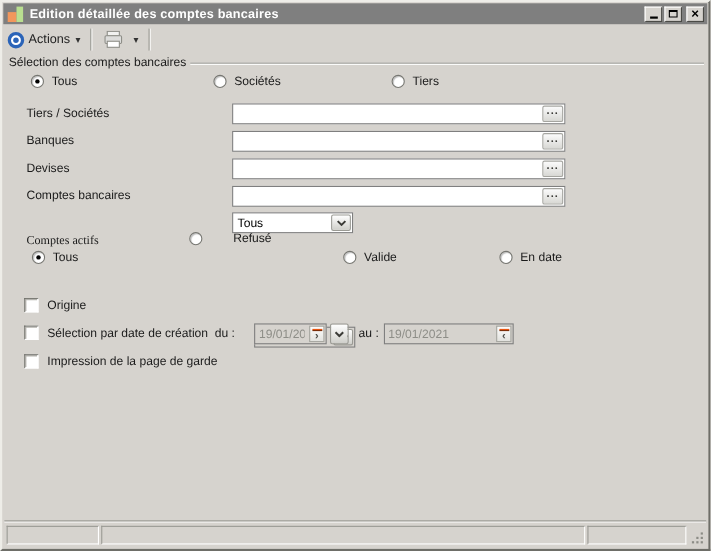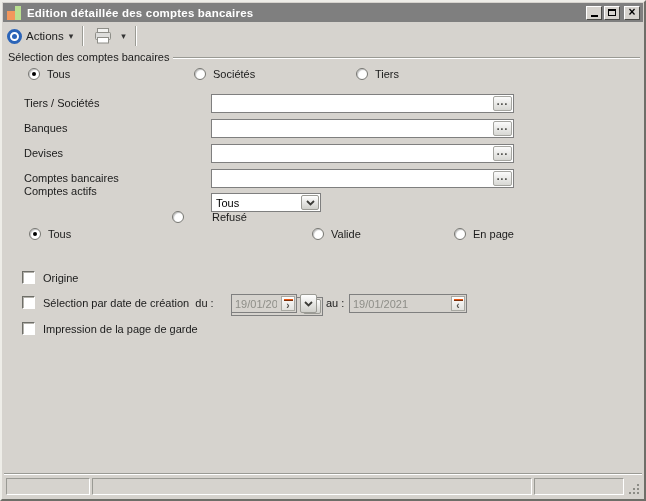--- a/index.html
+++ b/index.html
@@ -227,21 +227,21 @@
     </span>
 
     <span class="flabel" style="top:123px;">Comptes bancaires</span>
     <span class="field-box" style="left:207px; top:120px; width:303px;">
       <input value="" style="">
       <span class="browse-btn">
           <span>...</span>
         </span>
     </span>
 
-    <span class="flabel" style="top:136px;">Comptes actifs</span>
+    <span class="flabel" style="top:164px;font-family:Liberation Serif, serif;">Comptes actifs</span>
     <span class="field-box" style="left:207px; top:144px; width:110px;">
       <span class="combo-value">Tous</span>
       <span class="chev-btn">
         <svg width="9" height="6" viewBox="0 0 9 6">
           <polyline points="1,1 4.5,4.5 8,1" fill="none" stroke="#3c3c38" stroke-width="1.8"></polyline>
         </svg>
       </span>
     </span>
 
     <span class="radio-item" style="left:25px; top:179px;">
@@ -253,21 +253,21 @@
     <span class="radio-item" style="left:168px; top:162px;gap:28px;">
       <span class="radio"></span>
       <span>Refusé</span>
     </span>
     <span class="radio-item" style="left:308px; top:179px;">
       <span class="radio"></span>
       <span>Valide</span>
     </span>
     <span class="radio-item" style="left:450px; top:179px;">
       <span class="radio"></span>
-      <span>En page</span>
+      <span>En date</span>
     </span>
 
     <span class="check-item" style="left:18px; top:222px;">
       <span class="checkbox"></span>
       <span class="cb-label">Origine</span>
     </span>
     <span class="field-box disabled-box" style="left:227px; top:220px; width:92px;margin-top:28px;">
       <span class="combo-value">Non défini</span>
       <span class="chev-btn">
         <svg width="9" height="6" viewBox="0 0 9 6">

